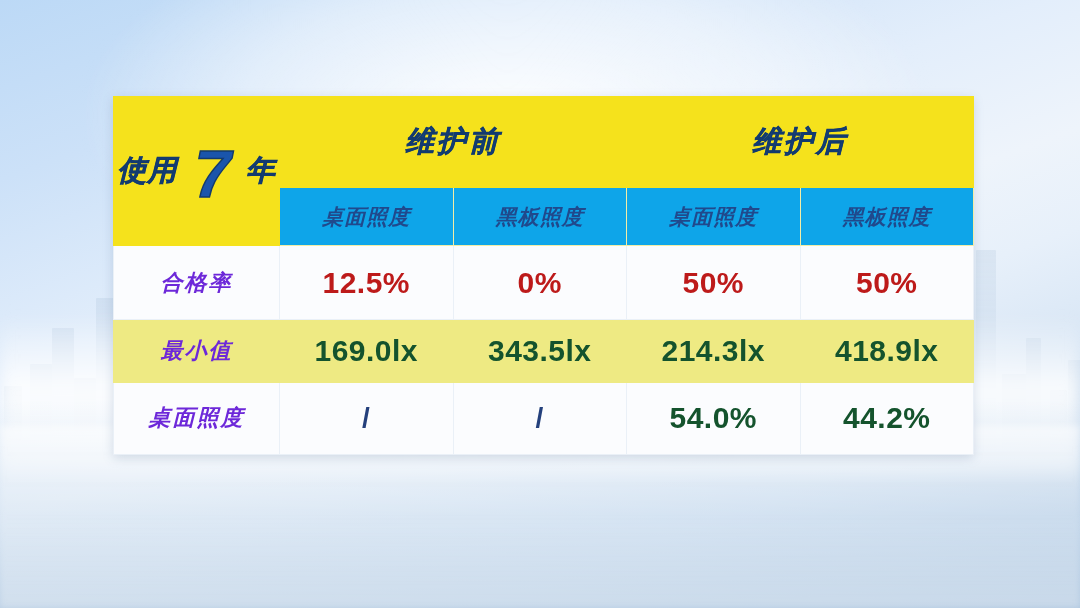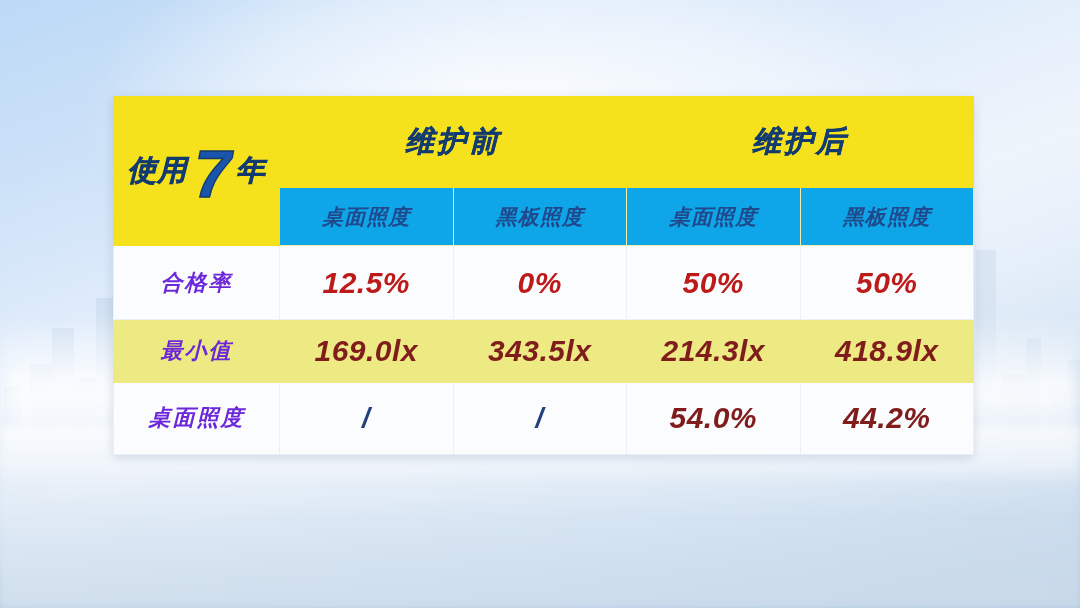--- a/index.html
+++ b/index.html
@@ -81,21 +81,21 @@
   col.c-data  { width:173.5px; }
 
   
   .title-cell {
     background:#f5e21c;
     border:1px solid #f5e21c !important;
     position:relative;
   }
   .title-inner {
     display:flex; align-items:center; justify-content:center;
-    gap:2px;
+    gap:12px;
     font-style:italic;
     color:#16447f;
     white-space:nowrap;
   }
   .title-word {
     font-size:29px; font-weight:700;
     letter-spacing:1px;
     -webkit-text-stroke:.6px #123a6e;
   }
   .title-num {
@@ -138,29 +138,28 @@
     font-size:22px;
     font-weight:600;
     color:#6d28d9;
     letter-spacing:2px;
   }
   .row-label.white { background:#fbfcfe; border-color:#eaf0f7 !important; }
   .row-label.yellow{ background:#eeea83; border-color:#eeea83 !important; }
 
   
   .cell {
-    font-style:italic;
     font-weight:800;
     font-size:30px;
     letter-spacing:.5px;
   }
   .row-white .cell { background:#fbfcfe; border-color:#eaf0f7 !important; }
   .row-yellow .cell{ background:#eeea83; border-color:#eeea83 !important; }
   .v-red  { color:#bd1a1a; }
-  .v-blue { color:#7f1d1d; }
+  .v-blue { color:#14532d; }
   .v-slash{ color:#24407c; font-weight:700; font-size:28px; }
 
   tr.r1 { height:72px; }
   tr.r2 { height:60px; }
   tr.r3 { height:70px; }
 </style>
 </head>
 <body>
 
 <div id="bg-sky"></div>

